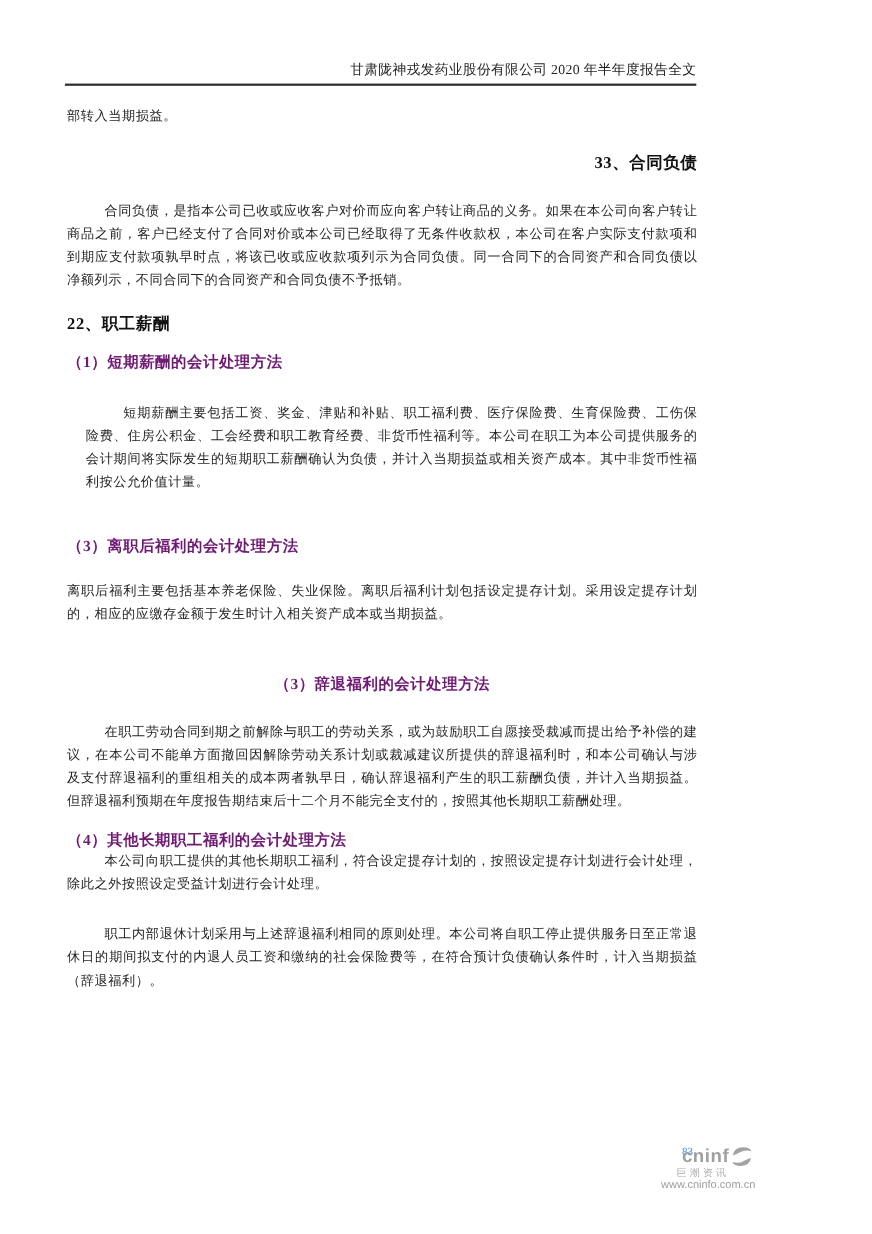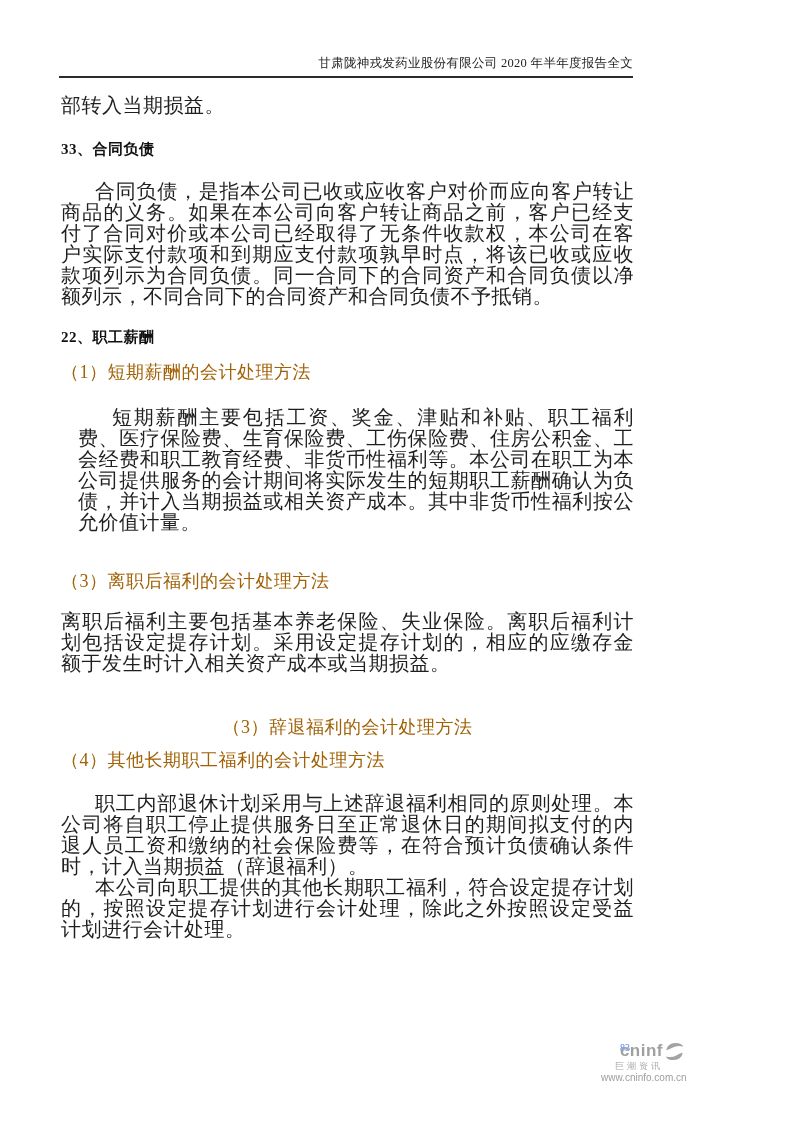--- a/index.html
+++ b/index.html
@@ -34,44 +34,44 @@
     height: 2px;
     background: #2b2b2b;
   }
   .content {
     position: absolute;
     top: 88px;
     left: 61px;
     right: 56px;
   }
   .body-text {
-    font-size: 20px;
+    font-size: 12px;
     line-height: 21px;
     letter-spacing: 0.5px;
     text-align: justify;
     text-justify: inter-ideograph;
     color: #1f1f1f;
   }
   .indent { text-indent: 34px; }
   .carry { margin-top: 7px; }
   .h-num {
     font-size: 15px;
     line-height: 16px;
     font-weight: bold;
     letter-spacing: 0.5px;
     color: #111;
   }
   .h-sub {
-    font-size: 18px;
+    font-size: 14px;
     line-height: 15px;
-    font-weight: normal;
+    font-weight: bold;
     letter-spacing: 0.5px;
-    color: #a16207;
+    color: #701a75;
   }
-  .h-33  { margin-top: 25px; }
+  .h-33  { margin-top: 25px; text-align: right; }
   .p-33  { margin-top: 24px; }
   .h-34  { margin-top: 22px; }
   .h-s1  { margin-top: 20px; }
   .p-s1  { margin-top: 27px; margin-left: 17px; }
   .h-s2  { margin-top: 41px; }
   .p-s2  { margin-top: 22px; }
   .h-s3  { margin-top: 46px; text-align: center; }
   .p-s3  { margin-top: 25px; }
   .h-s4  { margin-top: 18px; }
   .p-s4a { margin-top: 25px; }
@@ -146,26 +146,27 @@
     <h3 class="h-sub h-s1">（1）短期薪酬的会计处理方法</h3>
 
     <p class="body-text indent p-s1">短期薪酬主要包括工资、奖金、津贴和补贴、职工福利费、医疗保险费、生育保险费、工伤保险费、住房公积金、工会经费和职工教育经费、非货币性福利等。本公司在职工为本公司提供服务的会计期间将实际发生的短期职工薪酬确认为负债，并计入当期损益或相关资产成本。其中非货币性福利按公允价值计量。</p>
 
     <h3 class="h-sub h-s2">（3）离职后福利的会计处理方法</h3>
 
     <p class="body-text p-s2">离职后福利主要包括基本养老保险、失业保险。离职后福利计划包括设定提存计划。采用设定提存计划的，相应的应缴存金额于发生时计入相关资产成本或当期损益。</p>
 
     <h3 class="h-sub h-s3">（3）辞退福利的会计处理方法</h3>
 
+    <p class="body-text indent p-s3">在职工劳动合同到期之前解除与职工的劳动关系，或为鼓励职工自愿接受裁减而提出给予补偿的建议，在本公司不能单方面撤回因解除劳动关系计划或裁减建议所提供的辞退福利时，和本公司确认与涉及支付辞退福利的重组相关的成本两者孰早日，确认辞退福利产生的职工薪酬负债，并计入当期损益。但辞退福利预期在年度报告期结束后十二个月不能完全支付的，按照其他长期职工薪酬处理。</p>
 
     <h3 class="h-sub h-s4">（4）其他长期职工福利的会计处理方法</h3>
 
+    <p class="body-text indent p-s4b">本公司向职工提供的其他长期职工福利，符合设定提存计划的，按照设定提存计划进行会计处理，除此之外按照设定受益计划进行会计处理。</p>
+
     <p class="body-text indent p-s4a">职工内部退休计划采用与上述辞退福利相同的原则处理。本公司将自职工停止提供服务日至正常退休日的期间拟支付的内退人员工资和缴纳的社会保险费等，在符合预计负债确认条件时，计入当期损益（辞退福利）。</p>
-
-    <p class="body-text indent p-s4b">本公司向职工提供的其他长期职工福利，符合设定提存计划的，按照设定提存计划进行会计处理，除此之外按照设定受益计划进行会计处理。</p>
 
   </main>
 
   <div class="page-number">83</div>
 
   <div class="logo">
     <div class="logo-row">
       <span class="logo-brand">cninf</span>
       <span class="logo-icon">
         <svg width="21" height="19" viewBox="0 0 21 19" aria-hidden="true">

